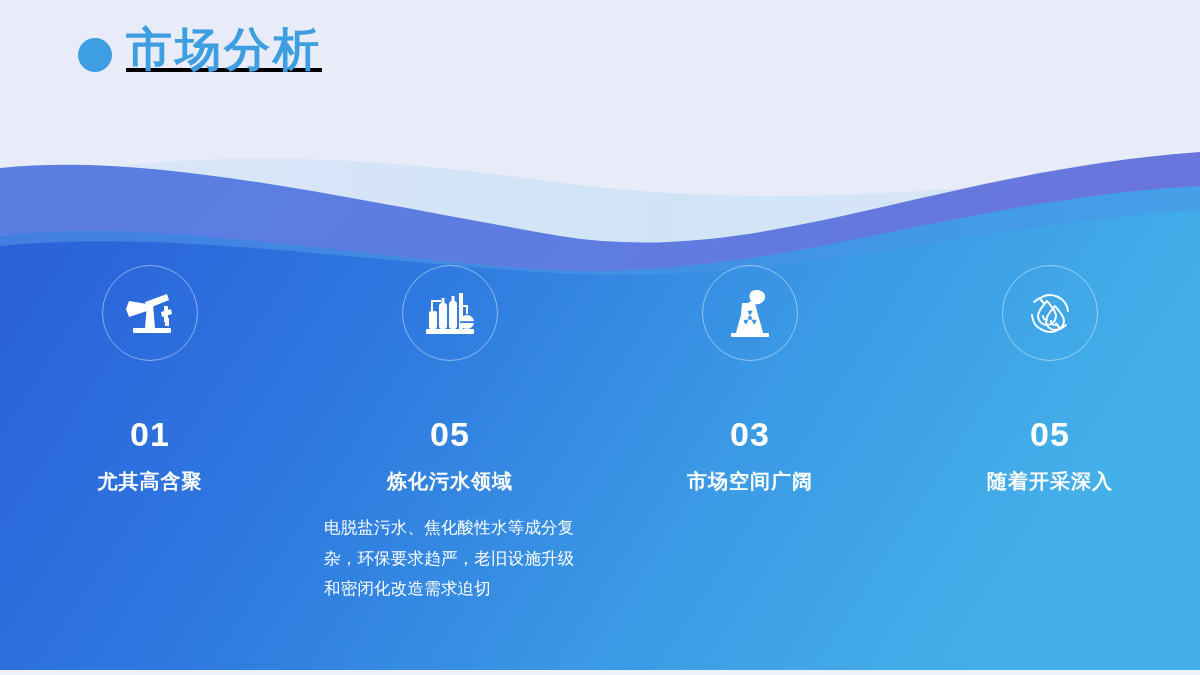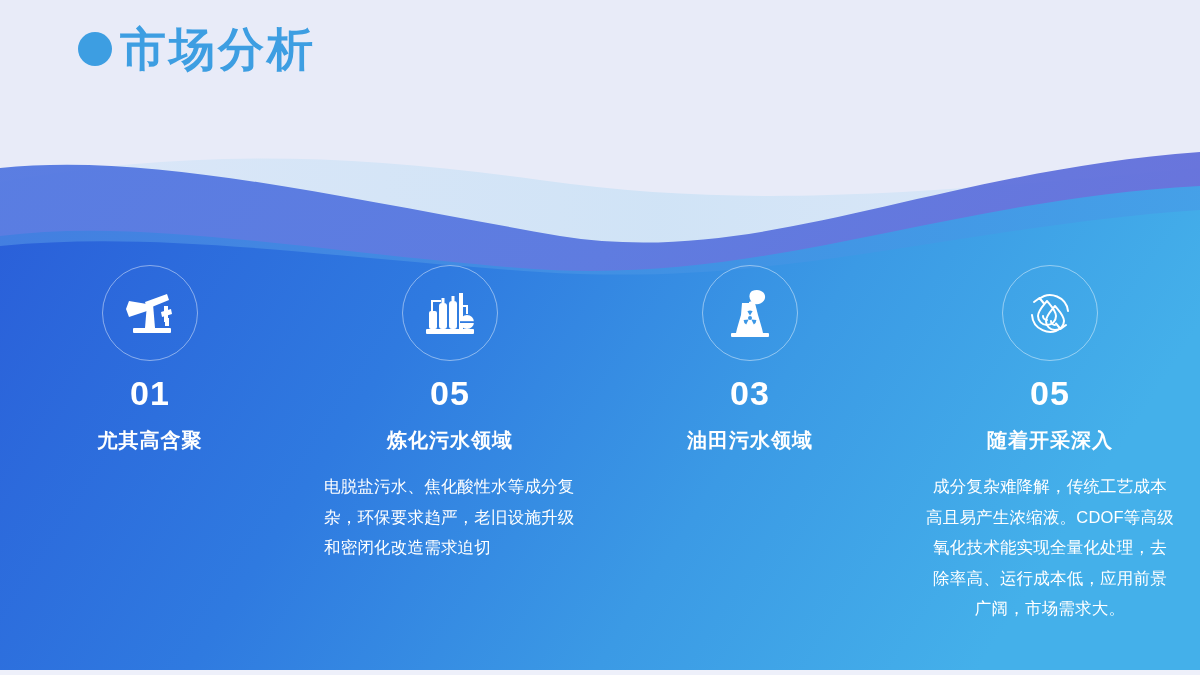--- a/index.html
+++ b/index.html
@@ -27,21 +27,21 @@
   .bottom-edge {
     position:absolute;
     left:0; bottom:0;
     width:1200px; height:5px;
     background:#eef0fa;
     z-index:6;
   }
 
   
   .header { position:absolute; left:78px; top:26px; z-index:5; }
-  .title-row { display:flex; align-items:center; gap:8px; }
+  .title-row { display:flex; align-items:flex-end; gap:14px;text-decoration:underline; }
   .title-dot {
     width:34px; height:34px; border-radius:50%;
     background:#3d9ee2; flex:0 0 auto;
   }
   .title-text {
     font-size:46px; font-weight:bold; color:#3d9ee2;
     letter-spacing:3px; line-height:1; white-space:nowrap;
   }
   .subtitle {
     margin-top:22px; margin-left:2px;
@@ -59,21 +59,21 @@
 
   .icon-circle {
     width:96px; height:96px; border-radius:50%;
     border:1.5px solid rgba(255,255,255,0.45);
     display:flex; align-items:center; justify-content:center;
     flex:0 0 auto;
   }
   .icon-circle svg { display:block; }
 
   .num {
-    margin-top:15px;
+    margin-top:56px;
     font-size:34px; font-weight:bold; color:#ffffff;
     line-height:1; letter-spacing:1px;
   }
   .cap {
     margin-top:20px;
     font-size:20px; font-weight:bold; color:#ffffff;
     line-height:1; letter-spacing:1px; white-space:nowrap;
   }
   .body-text {
     margin-top:21px;
@@ -211,21 +211,21 @@
               <path d="M25 28.6 L22.4 24.2 A5.5 5.5 0 0 1 27.6 24.2 Z"></path>
               <path d="M23.6 32.4 L18.6 33.1 A5.5 5.5 0 0 0 21.2 37.6 Z"></path>
               <path d="M26.4 32.4 L28.8 37.6 A5.5 5.5 0 0 0 31.4 33.1 Z"></path>
             </g>
 
             <rect x="6" y="46" width="38" height="4" rx="1"></rect>
           </svg>
         </span>
       </div>
       <div class="num">03</div>
-      <div class="cap">油田污水领域</div>
+      <div class="cap">市场空间广阔</div>
     </div>
 
     <div class="col col-4">
       <div class="icon-circle">
         <span>
           <svg width="54" height="54" viewBox="0 0 54 54" fill="none" stroke="#ffffff" stroke-width="2" stroke-linecap="round" stroke-linejoin="round">
 
             <path d="M16 13 A18 18 0 0 1 45 25"></path>
             <path d="M11 16 L16.5 12 L21 17.5"></path>
 
@@ -236,17 +236,16 @@
 
             <path d="M32 20 C37 26 41 30 41 35 A9 9 0 0 1 23 35 C23 30 27 26 32 20 Z"></path>
 
             <path d="M20 30 A4 4 0 0 0 24 34"></path>
             <path d="M28 35 A4 4 0 0 0 32 39"></path>
           </svg>
         </span>
       </div>
       <div class="num">05</div>
       <div class="cap">随着开采深入</div>
-      <div class="body-text">成分复杂难降解，传统工艺成本高且易产生浓缩液。CDOF等高级氧化技术能实现全量化处理，去除率高、运行成本低，应用前景广阔，市场需求大。</div>
     </div>
 
   </div>
 </div>
 
 </body></html>

